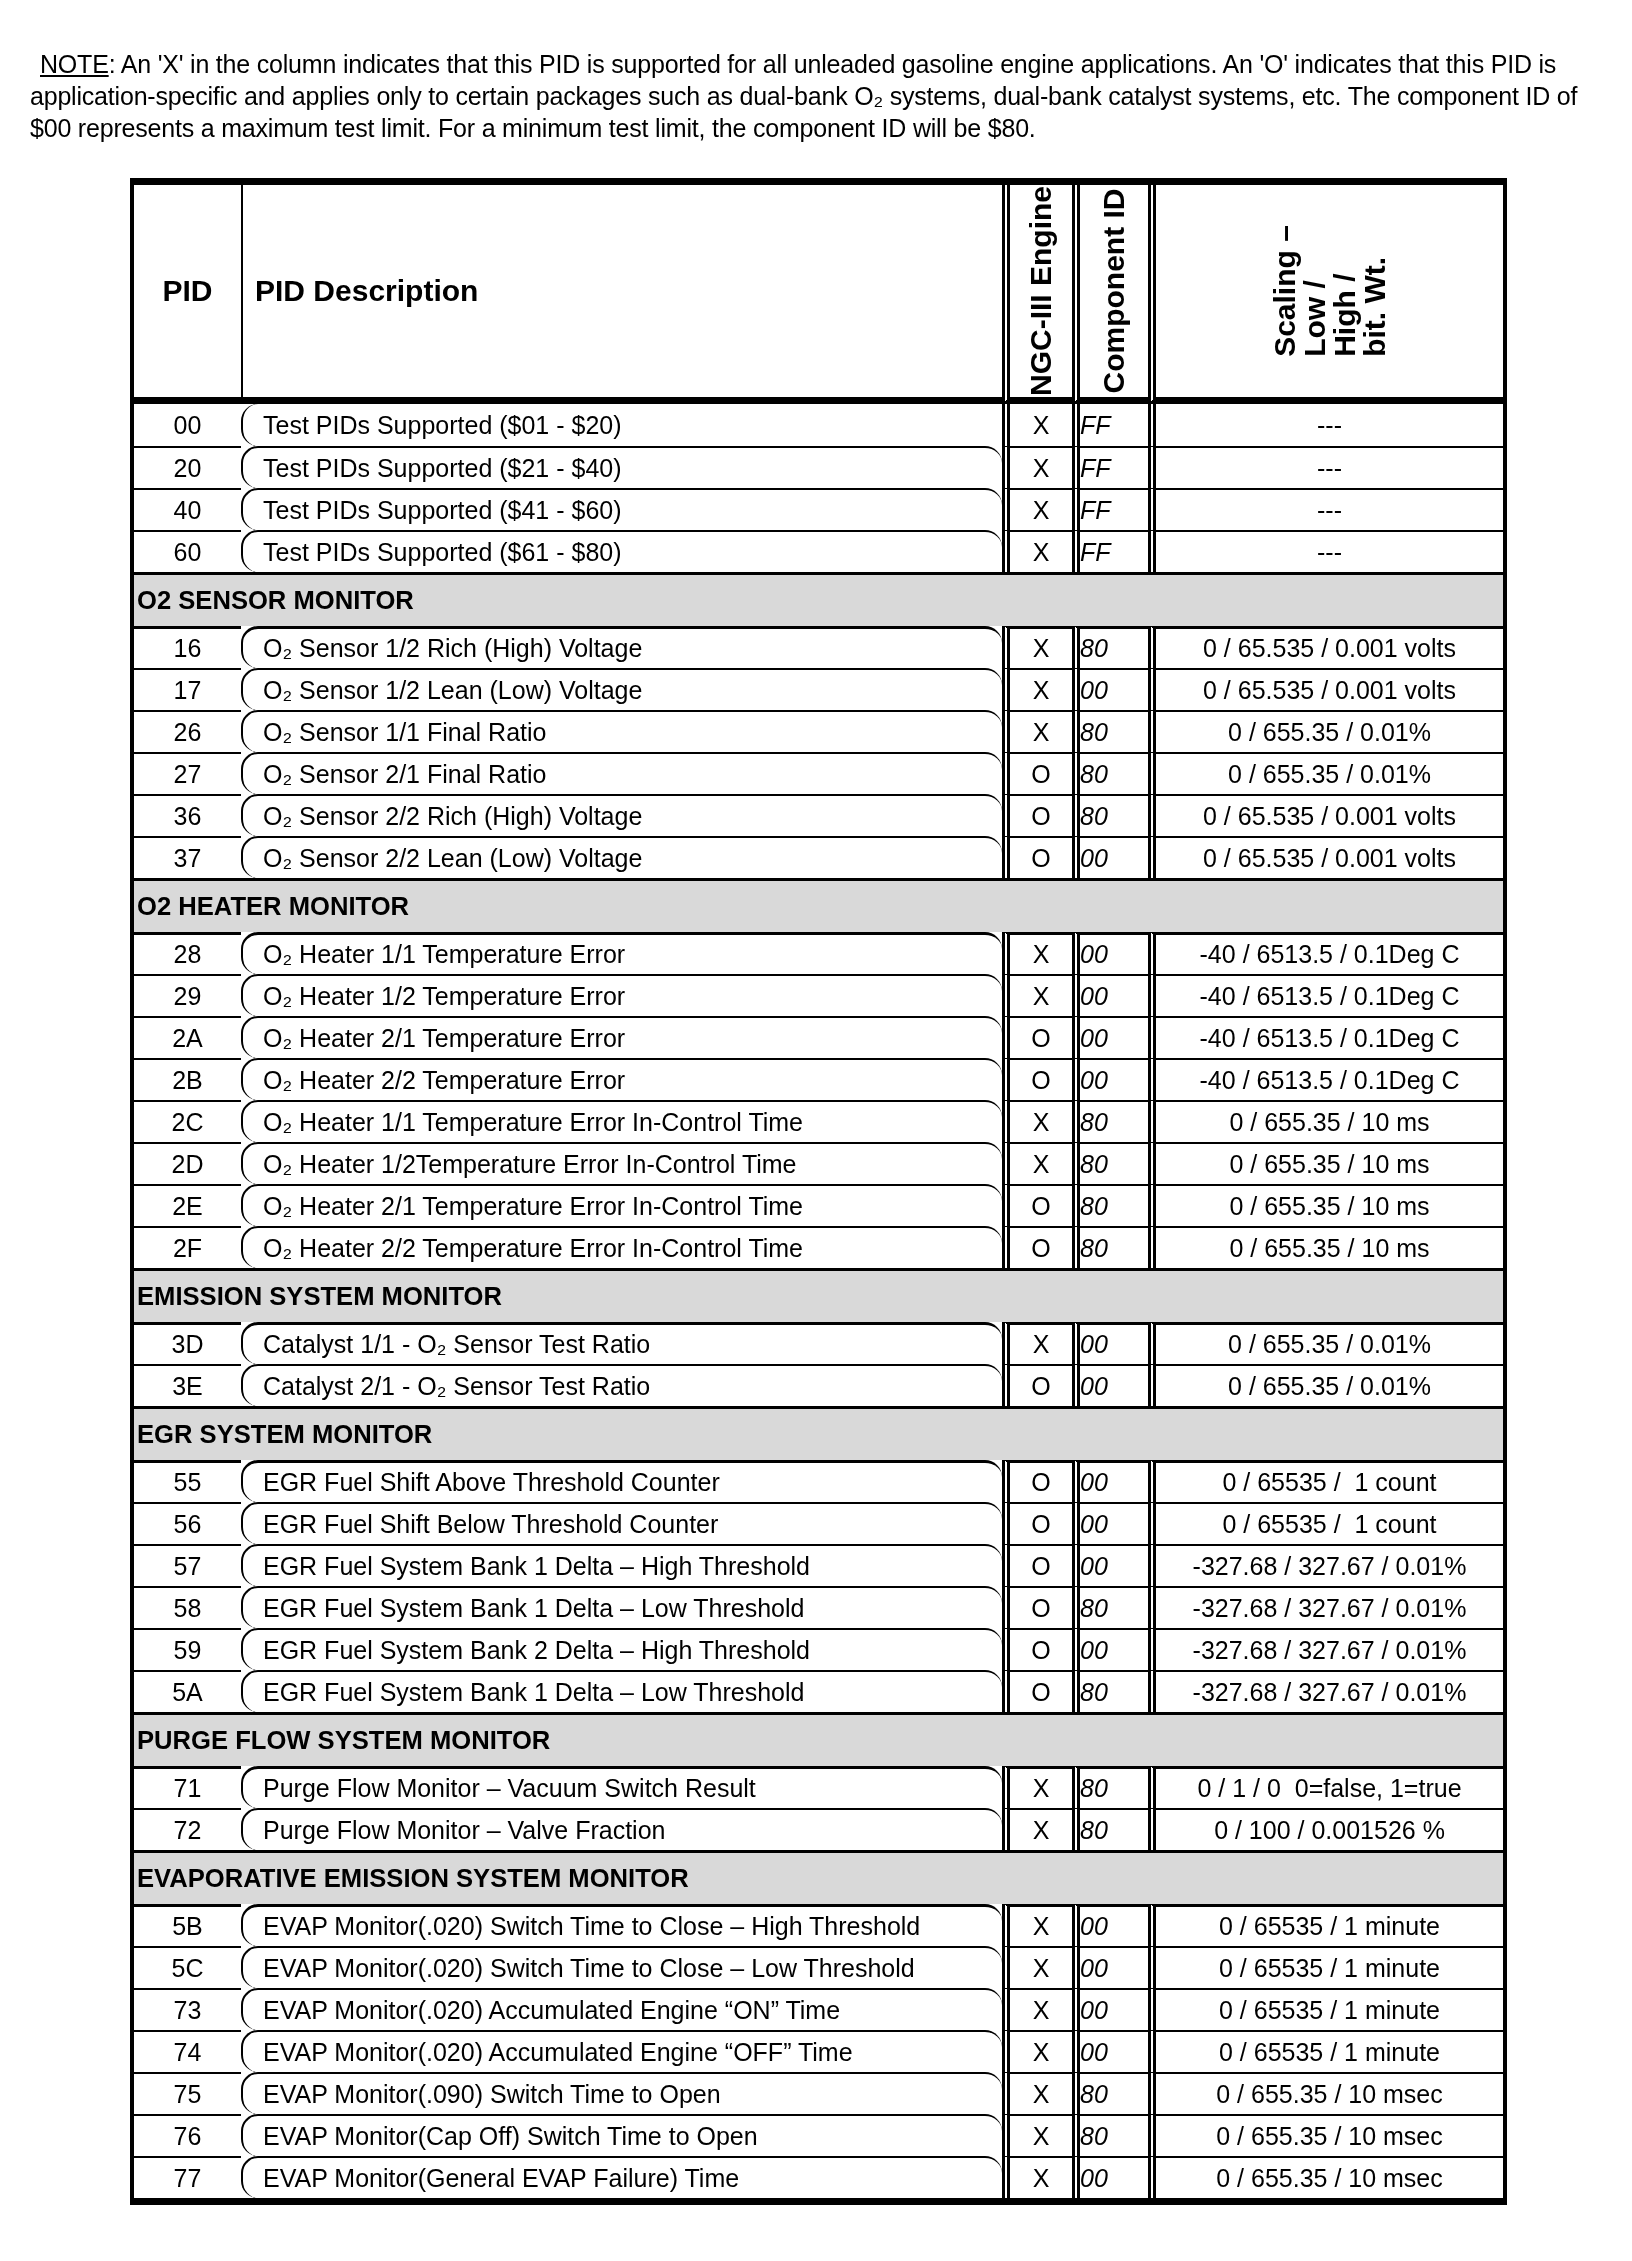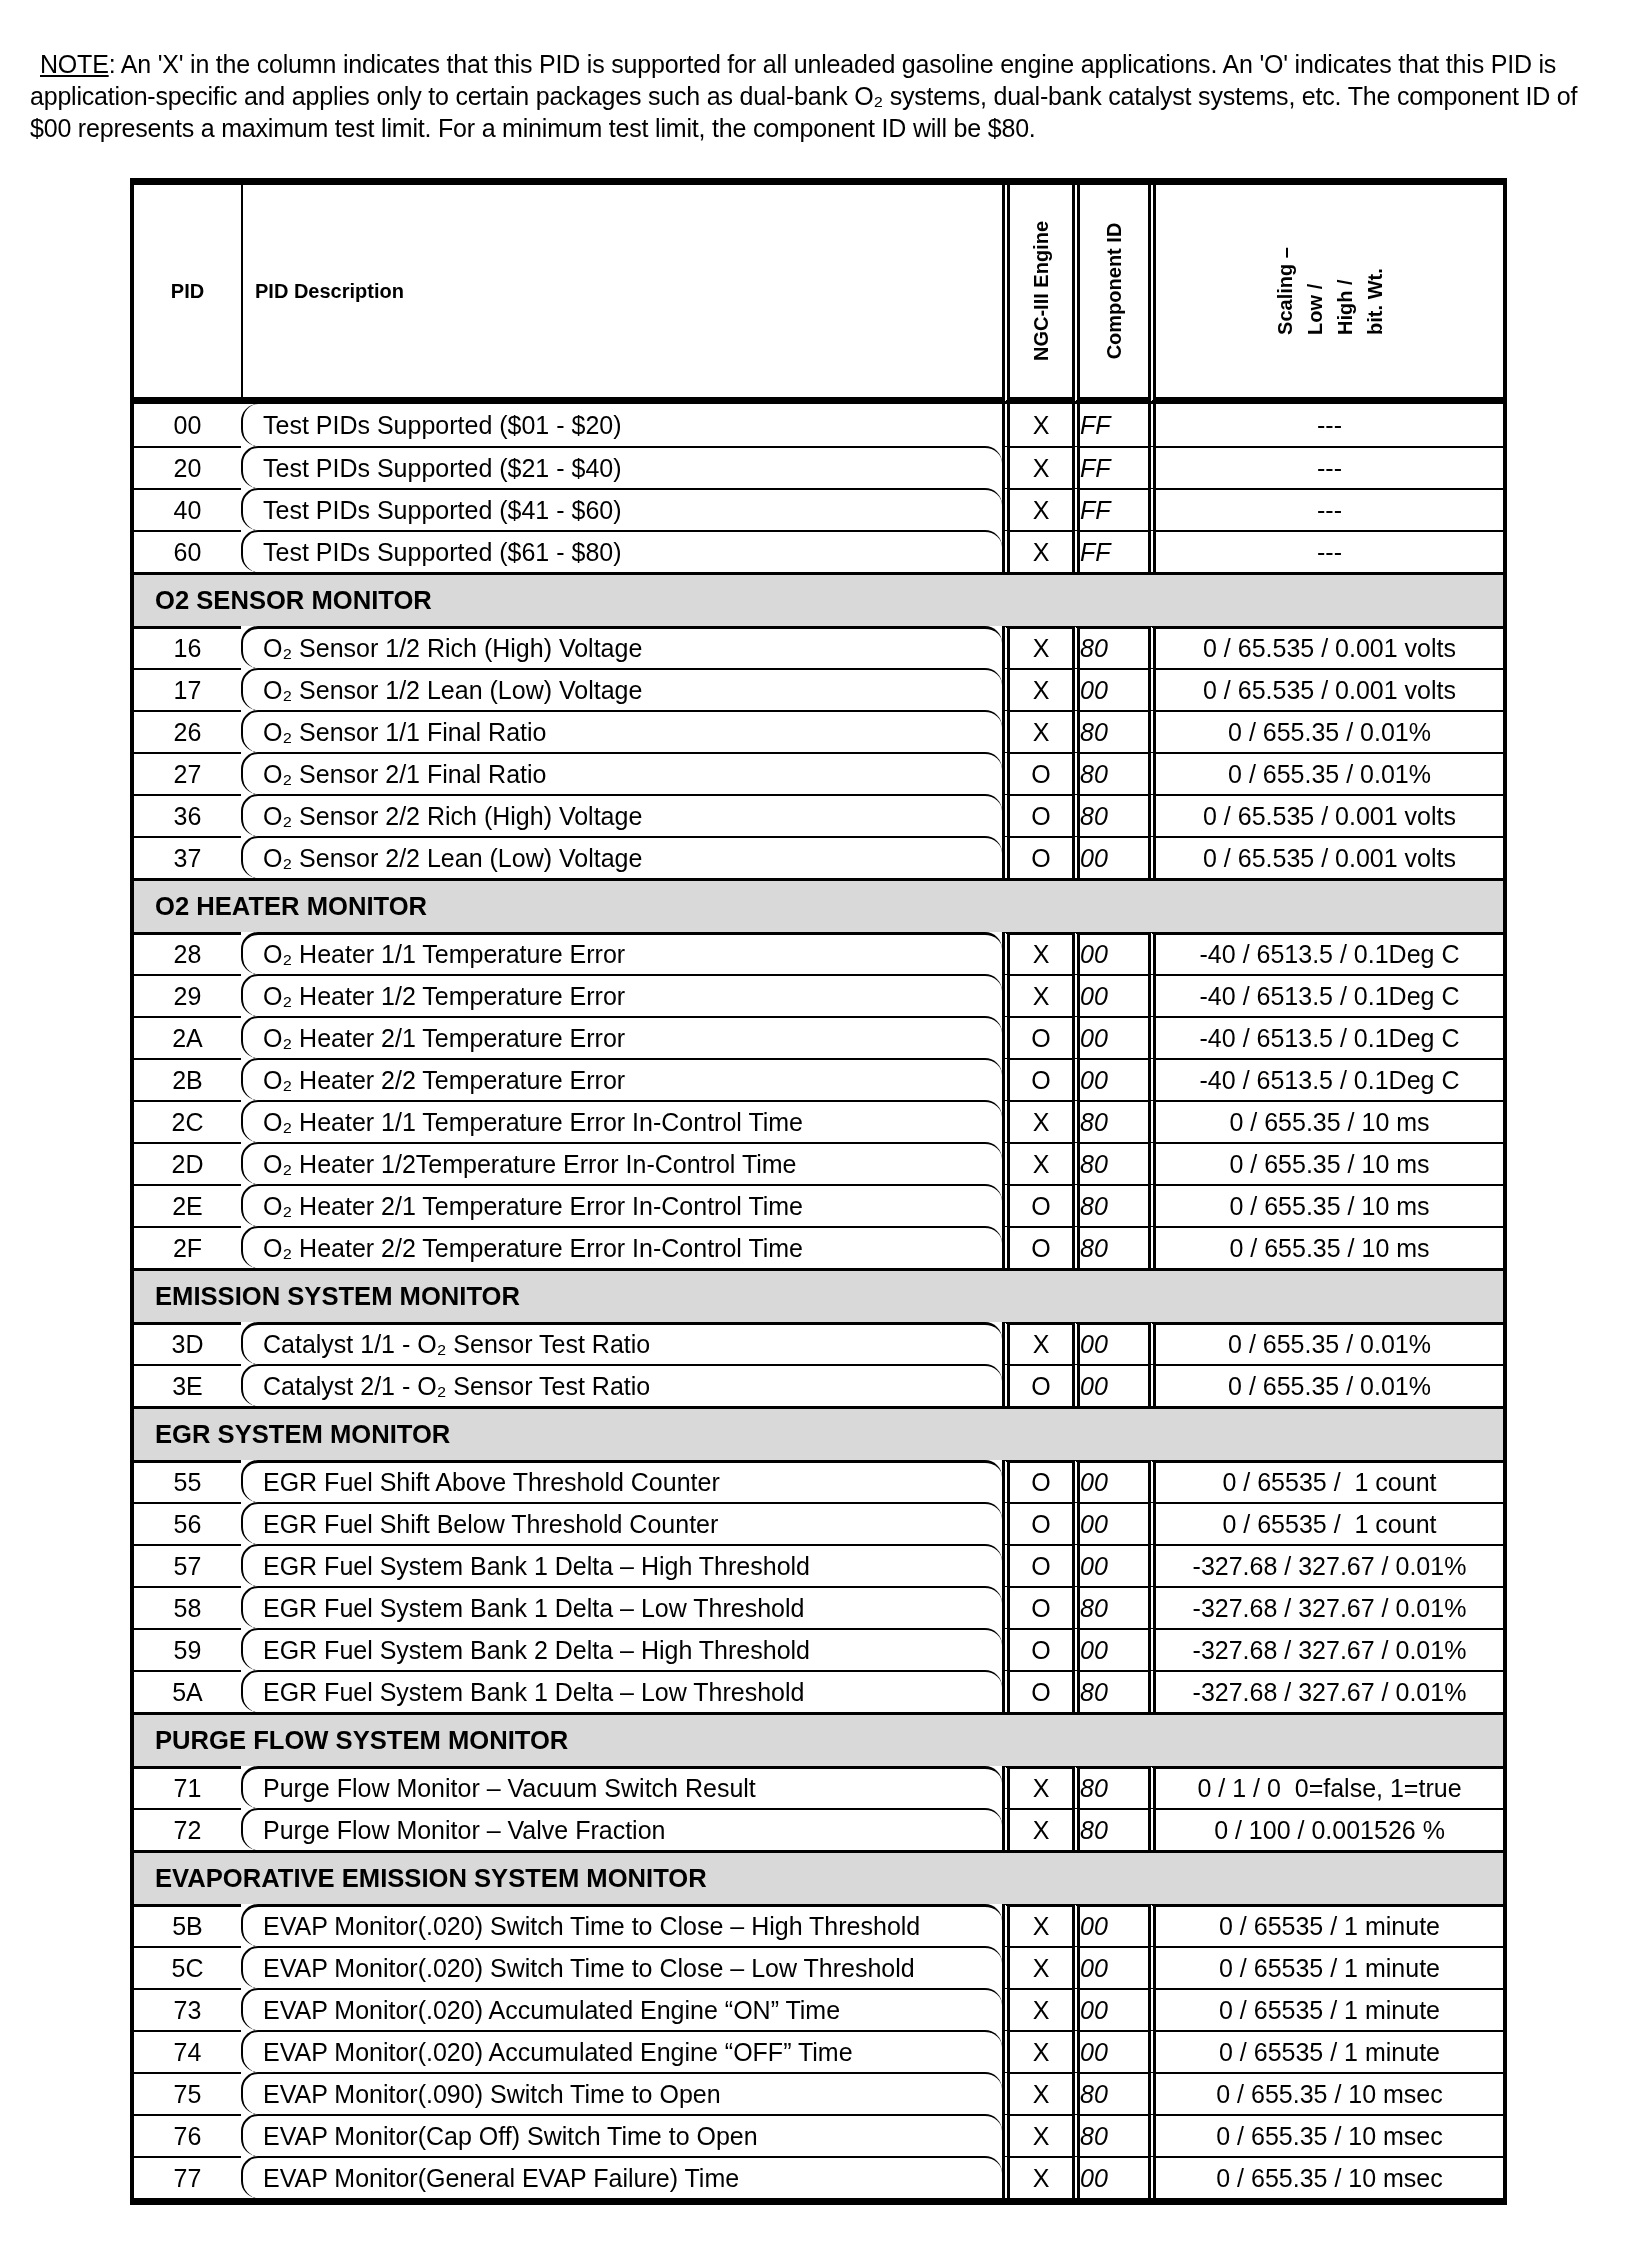--- a/index.html
+++ b/index.html
@@ -42,21 +42,21 @@
   td, th {
     box-sizing: border-box;
     padding: 0;
     overflow: hidden;
   }
   
   thead th {
     height: 219px;
     border-bottom: 7.2px solid #000;
     font-weight: bold;
-    font-size: 20px;
+    font-size: 30px;
     vertical-align: middle;
     position: relative;
     background: #ffffff;
   }
   th.h-pid  { text-align: center; }
   th.h-desc { text-align: left; padding-left: 12px; border-left: 2.4px solid #000; }
   th.h-eng  { border-left: 8.8px double #000; }
   th.h-comp { border-left: 8.8px double #000; }
   th.h-scal { border-left: 8.8px double #000; }
   .vert {
@@ -84,21 +84,21 @@
   td.c-comp { text-align: left; border-left: 8.8px double #000; font-style: italic; }
   td.c-scal { text-align: center; border-left: 8.8px double #000; }
   
   tr.section-row td.section-cell {
     background: #d9d9d9;
     border-top: 3.2px solid #000;
     height: 54px;
     font-weight: bold;
     font-size: 25.6px;
     text-align: left;
-    padding-left: 21px;
+    padding-left: 3px;
   }
   tr.after-section td { border-top: 3.2px solid #000; }
 </style>
 </head>
 <body>
 
 <div class="page">
 
   <p class="note"><span class="note-label">NOTE</span><span>:  An 'X' in the column indicates that this PID is supported for all unleaded gasoline engine applications. An 'O' indicates that this PID is application-specific and applies only to certain packages such as dual-bank O₂ systems, dual-bank catalyst systems, etc. The component ID of $00 represents a maximum test limit. For a minimum test limit, the component ID will be $80.</span></p>
 

